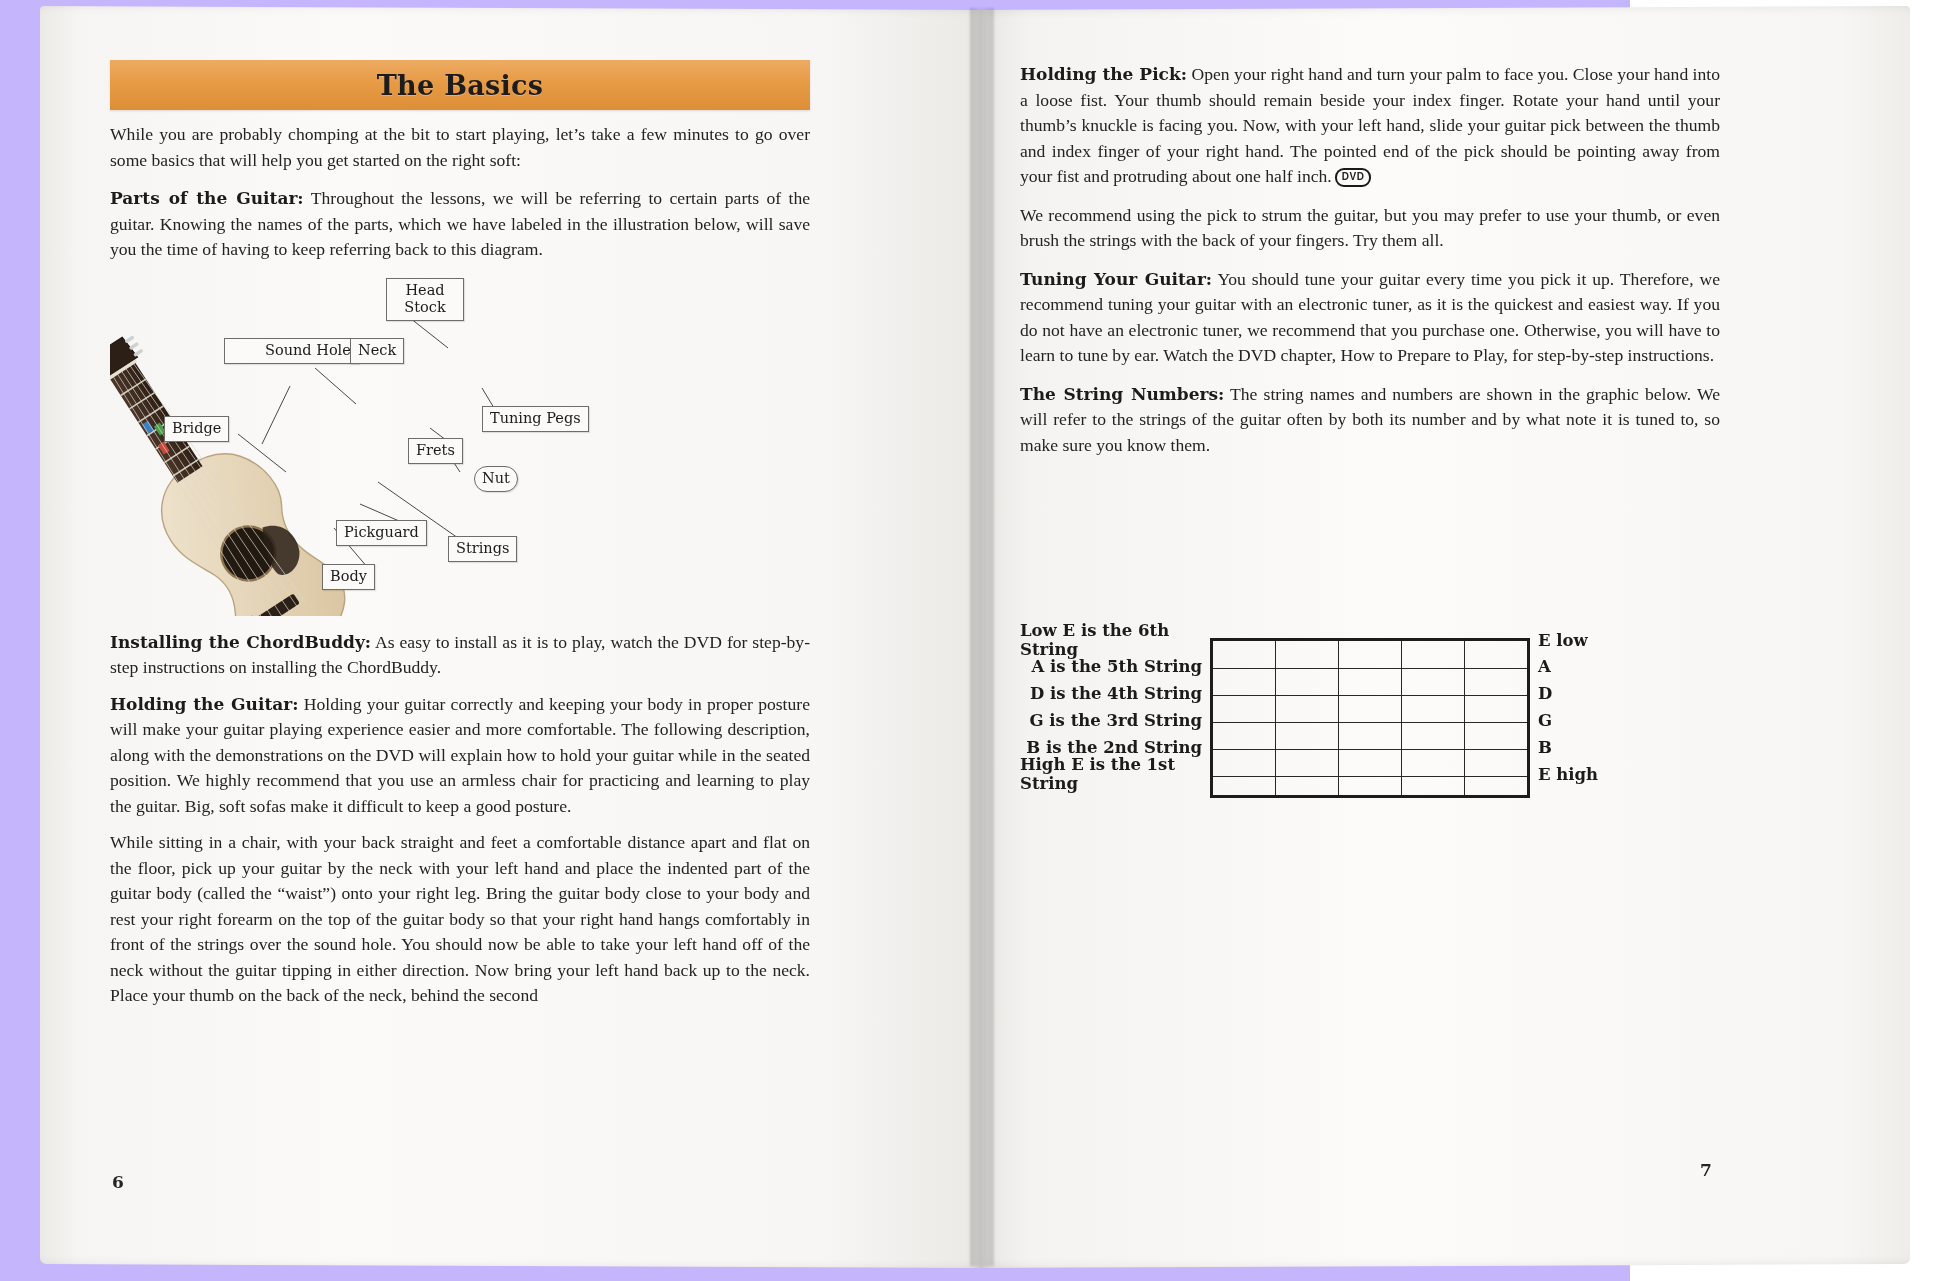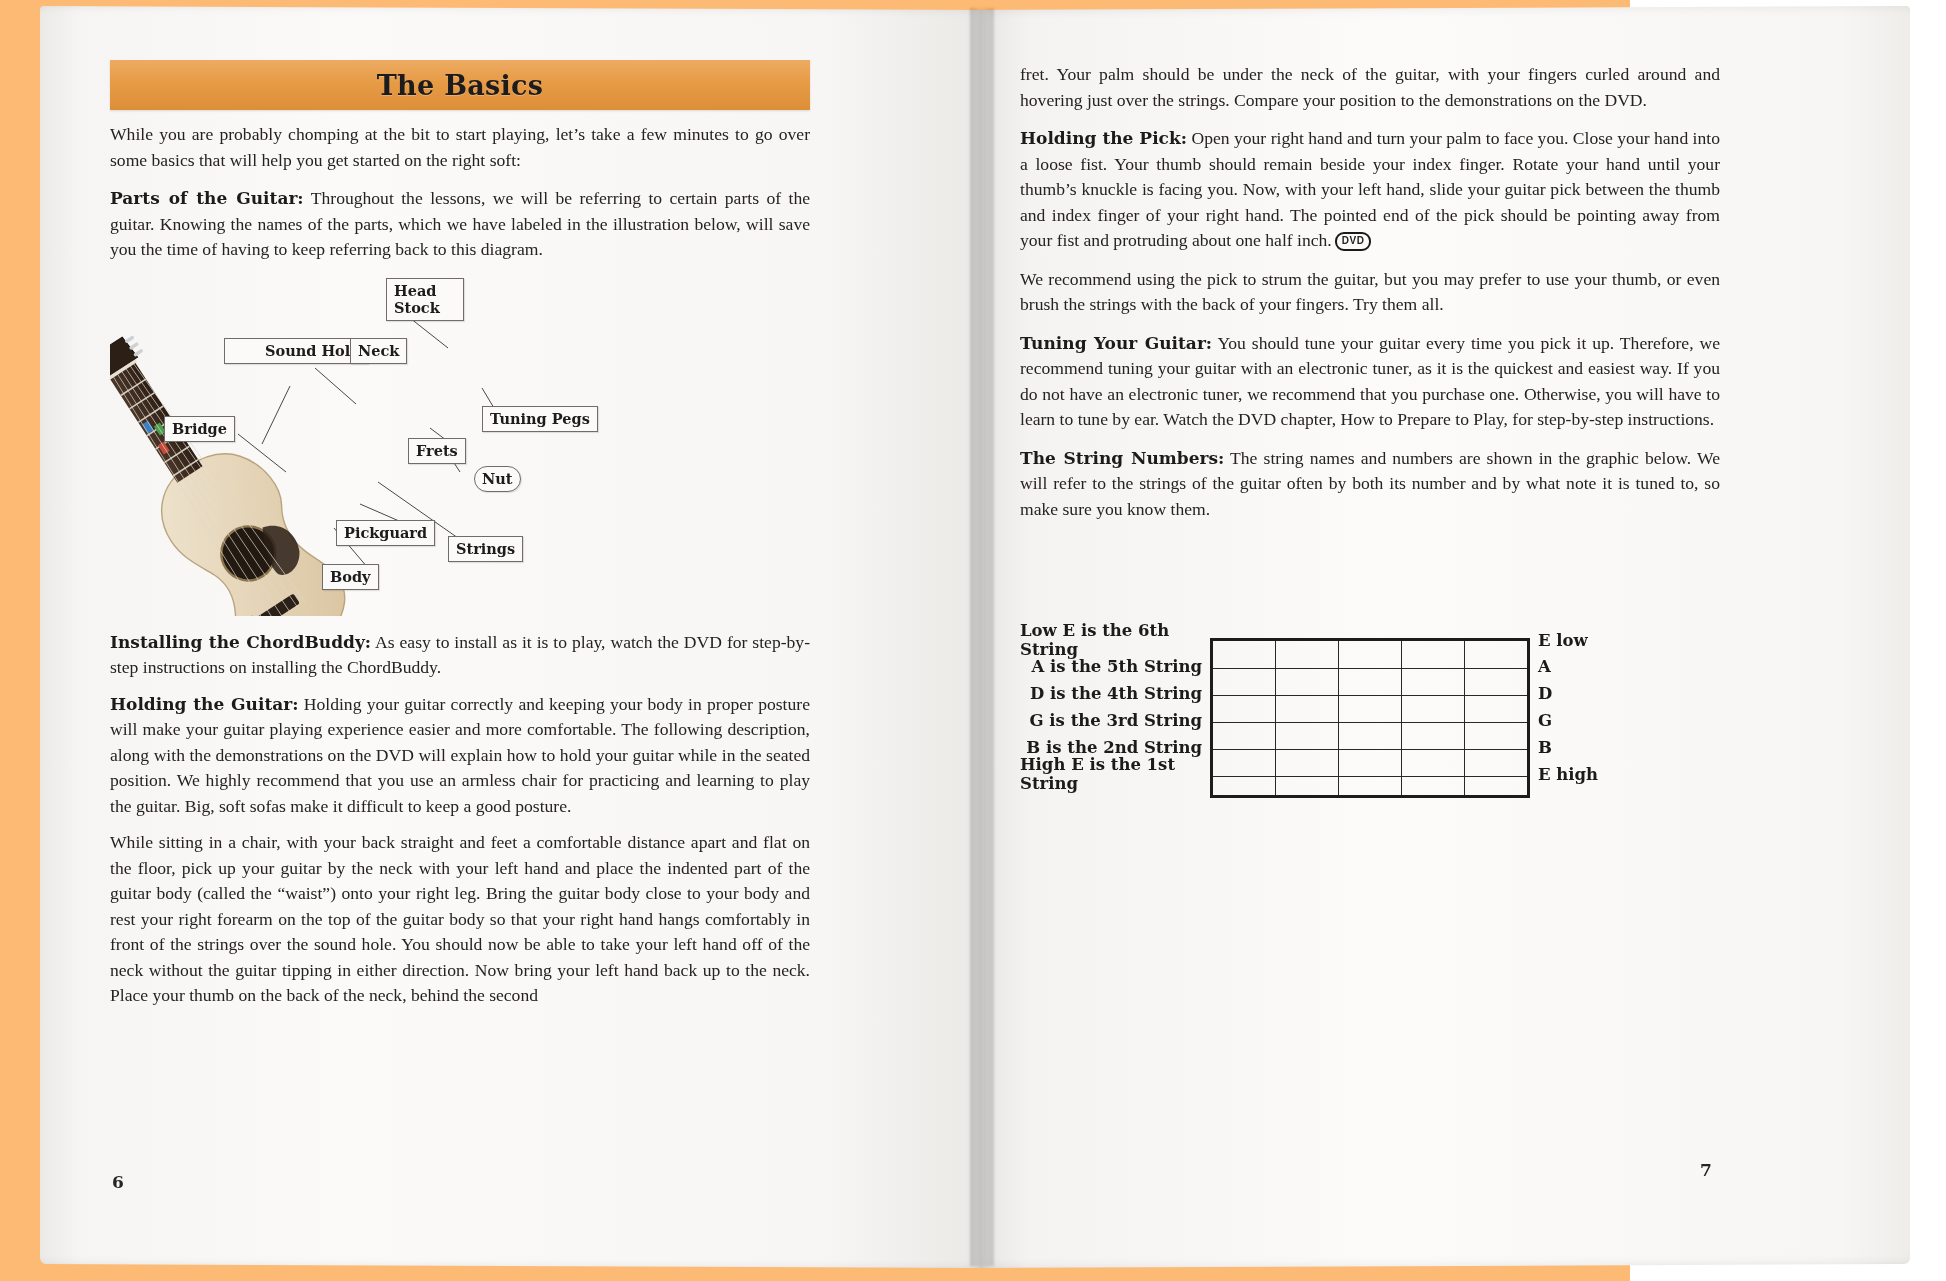--- a/index.html
+++ b/index.html
@@ -8,21 +8,21 @@
     background: #ffffff;
     width: 1946px;
     height: 1281px;
     overflow: hidden;
     font-family: "Liberation Serif", serif;
   }
   #stage {
     position: relative;
     width: 1630px;
     height: 1281px;
-    background: #fdba74;
+    background: #c4b5fd;
   }
 
   
   .book {
     position: absolute;
     left: 40px;
     top: 8px;
     width: 1870px;
     height: 1265px;
   }
@@ -122,25 +122,25 @@
     position: relative;
     width: 700px;
     height: 340px;
     margin: 8px 0 14px 0;
   }
   .lbl {
     position: absolute;
     background: #fbfaf8;
     border: 1px solid #6f6c6a;
     font-family: "DejaVu Serif", serif;
-    font-weight: bold;
+    font-weight: normal;
     font-size: 14.5px;
     color: #1d1b1b;
     padding: 3px 7px 4px 7px;
-    text-align: left;
+    text-align: center;
     line-height: 17px;
     box-shadow: 1px 1px 1px rgba(0,0,0,0.10);
     white-space: nowrap;
   }
 
   
   .strings-wrap {
     position: absolute;
     left: 1020px;
     top: 638px;
@@ -325,23 +325,20 @@
 
     <p class="body">
       <span>While sitting in a chair, with your back straight and feet a comfortable distance apart and flat on the floor, pick up your guitar by the neck with your left hand and place the indented part of the guitar body (called the “waist”) onto your right leg. Bring the guitar body close to your body and rest your right forearm on the top of the guitar body so that your right hand hangs comfortably in front of the strings over the sound hole. You should now be able to take your left hand off of the neck without the guitar tipping in either direction. Now bring your left hand back up to the neck. Place your thumb on the back of the neck, behind the second</span>
     </p>
   </div>
 
   <div class="pagenum pagenum-left">6</div>
 
   <div class="col col-right">
 
-    <p class="body">
-      <span>fret. Your palm should be under the neck of the guitar, with your fingers curled around and hovering just over the strings. Compare your position to the demonstrations on the DVD.</span>
-    </p>
 
     <p class="body">
       <span class="lead">Holding the Pick:</span><span> Open your right hand and turn your palm to face you. Close your hand into a loose fist. Your thumb should remain beside your index finger. Rotate your hand until your thumb’s knuckle is facing you. Now, with your left hand, slide your guitar pick between the thumb and index finger of your right hand. The pointed end of the pick should be pointing away from your fist and protruding about one half inch.</span><span class="dvd-badge">DVD</span>
     </p>
 
     <p class="body">
       <span>We recommend using the pick to strum the guitar, but you may prefer to use your thumb, or even brush the strings with the back of your fingers. Try them all.</span>
     </p>
 
     <p class="body">

